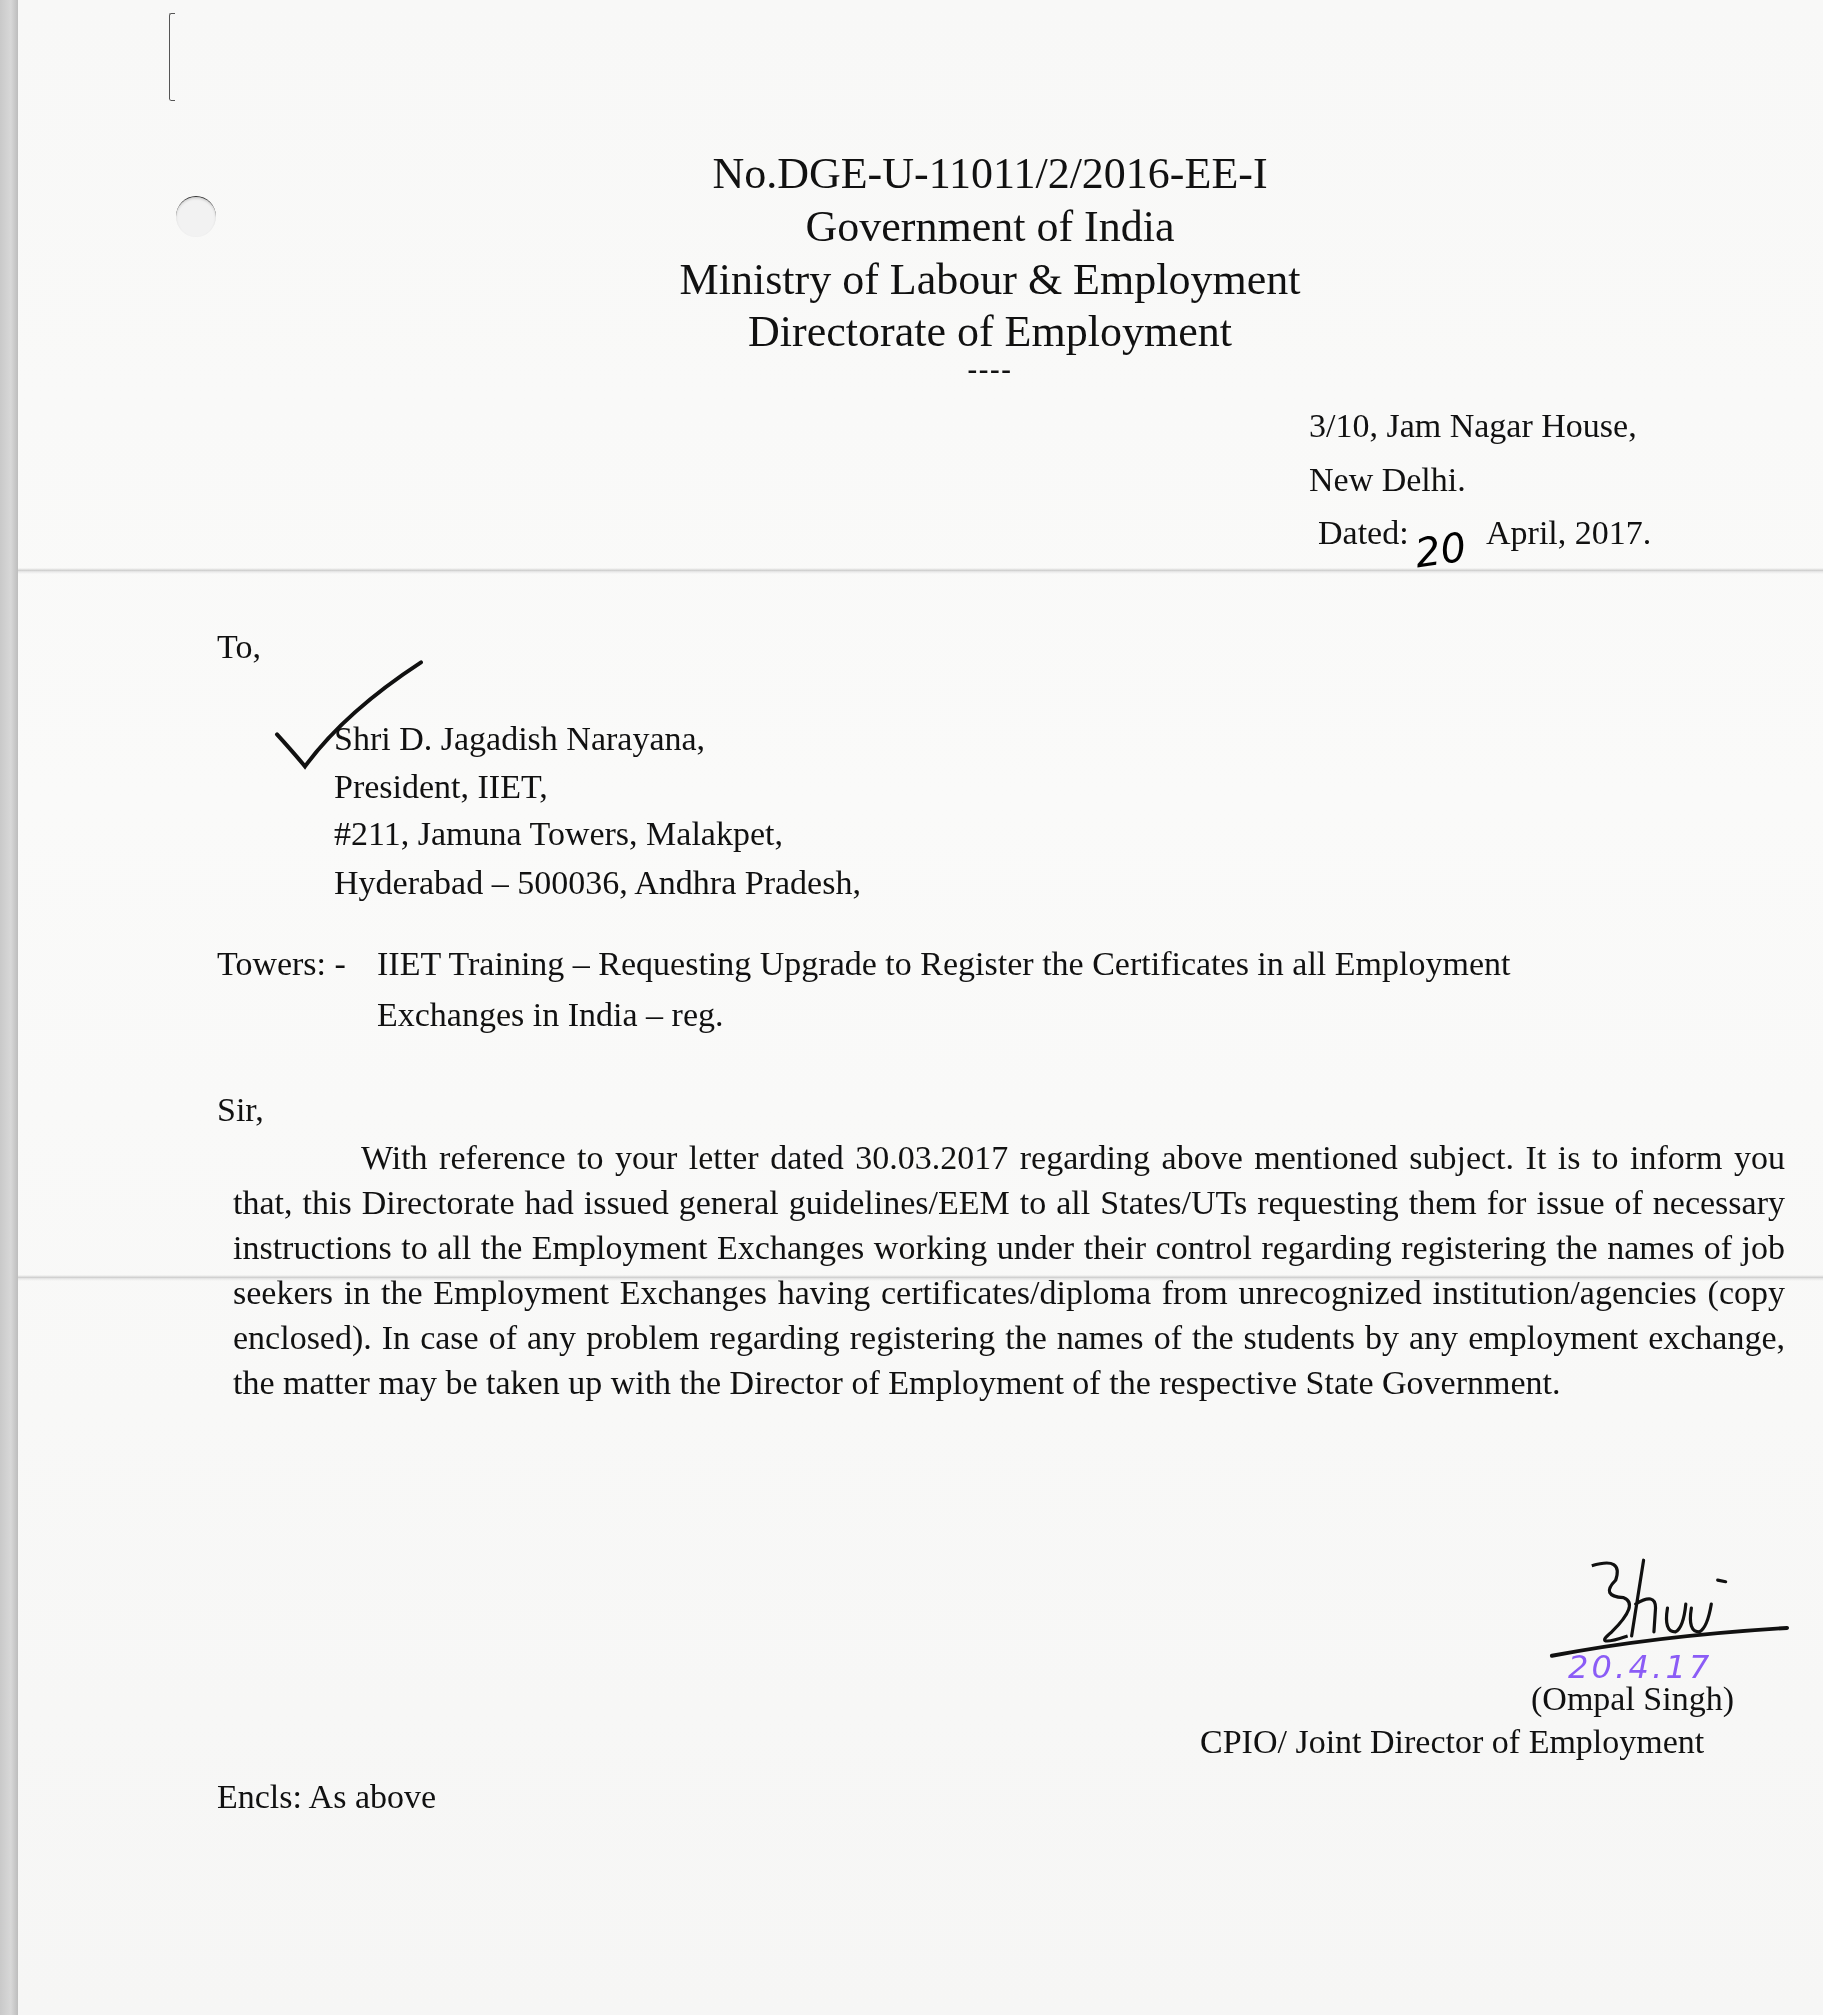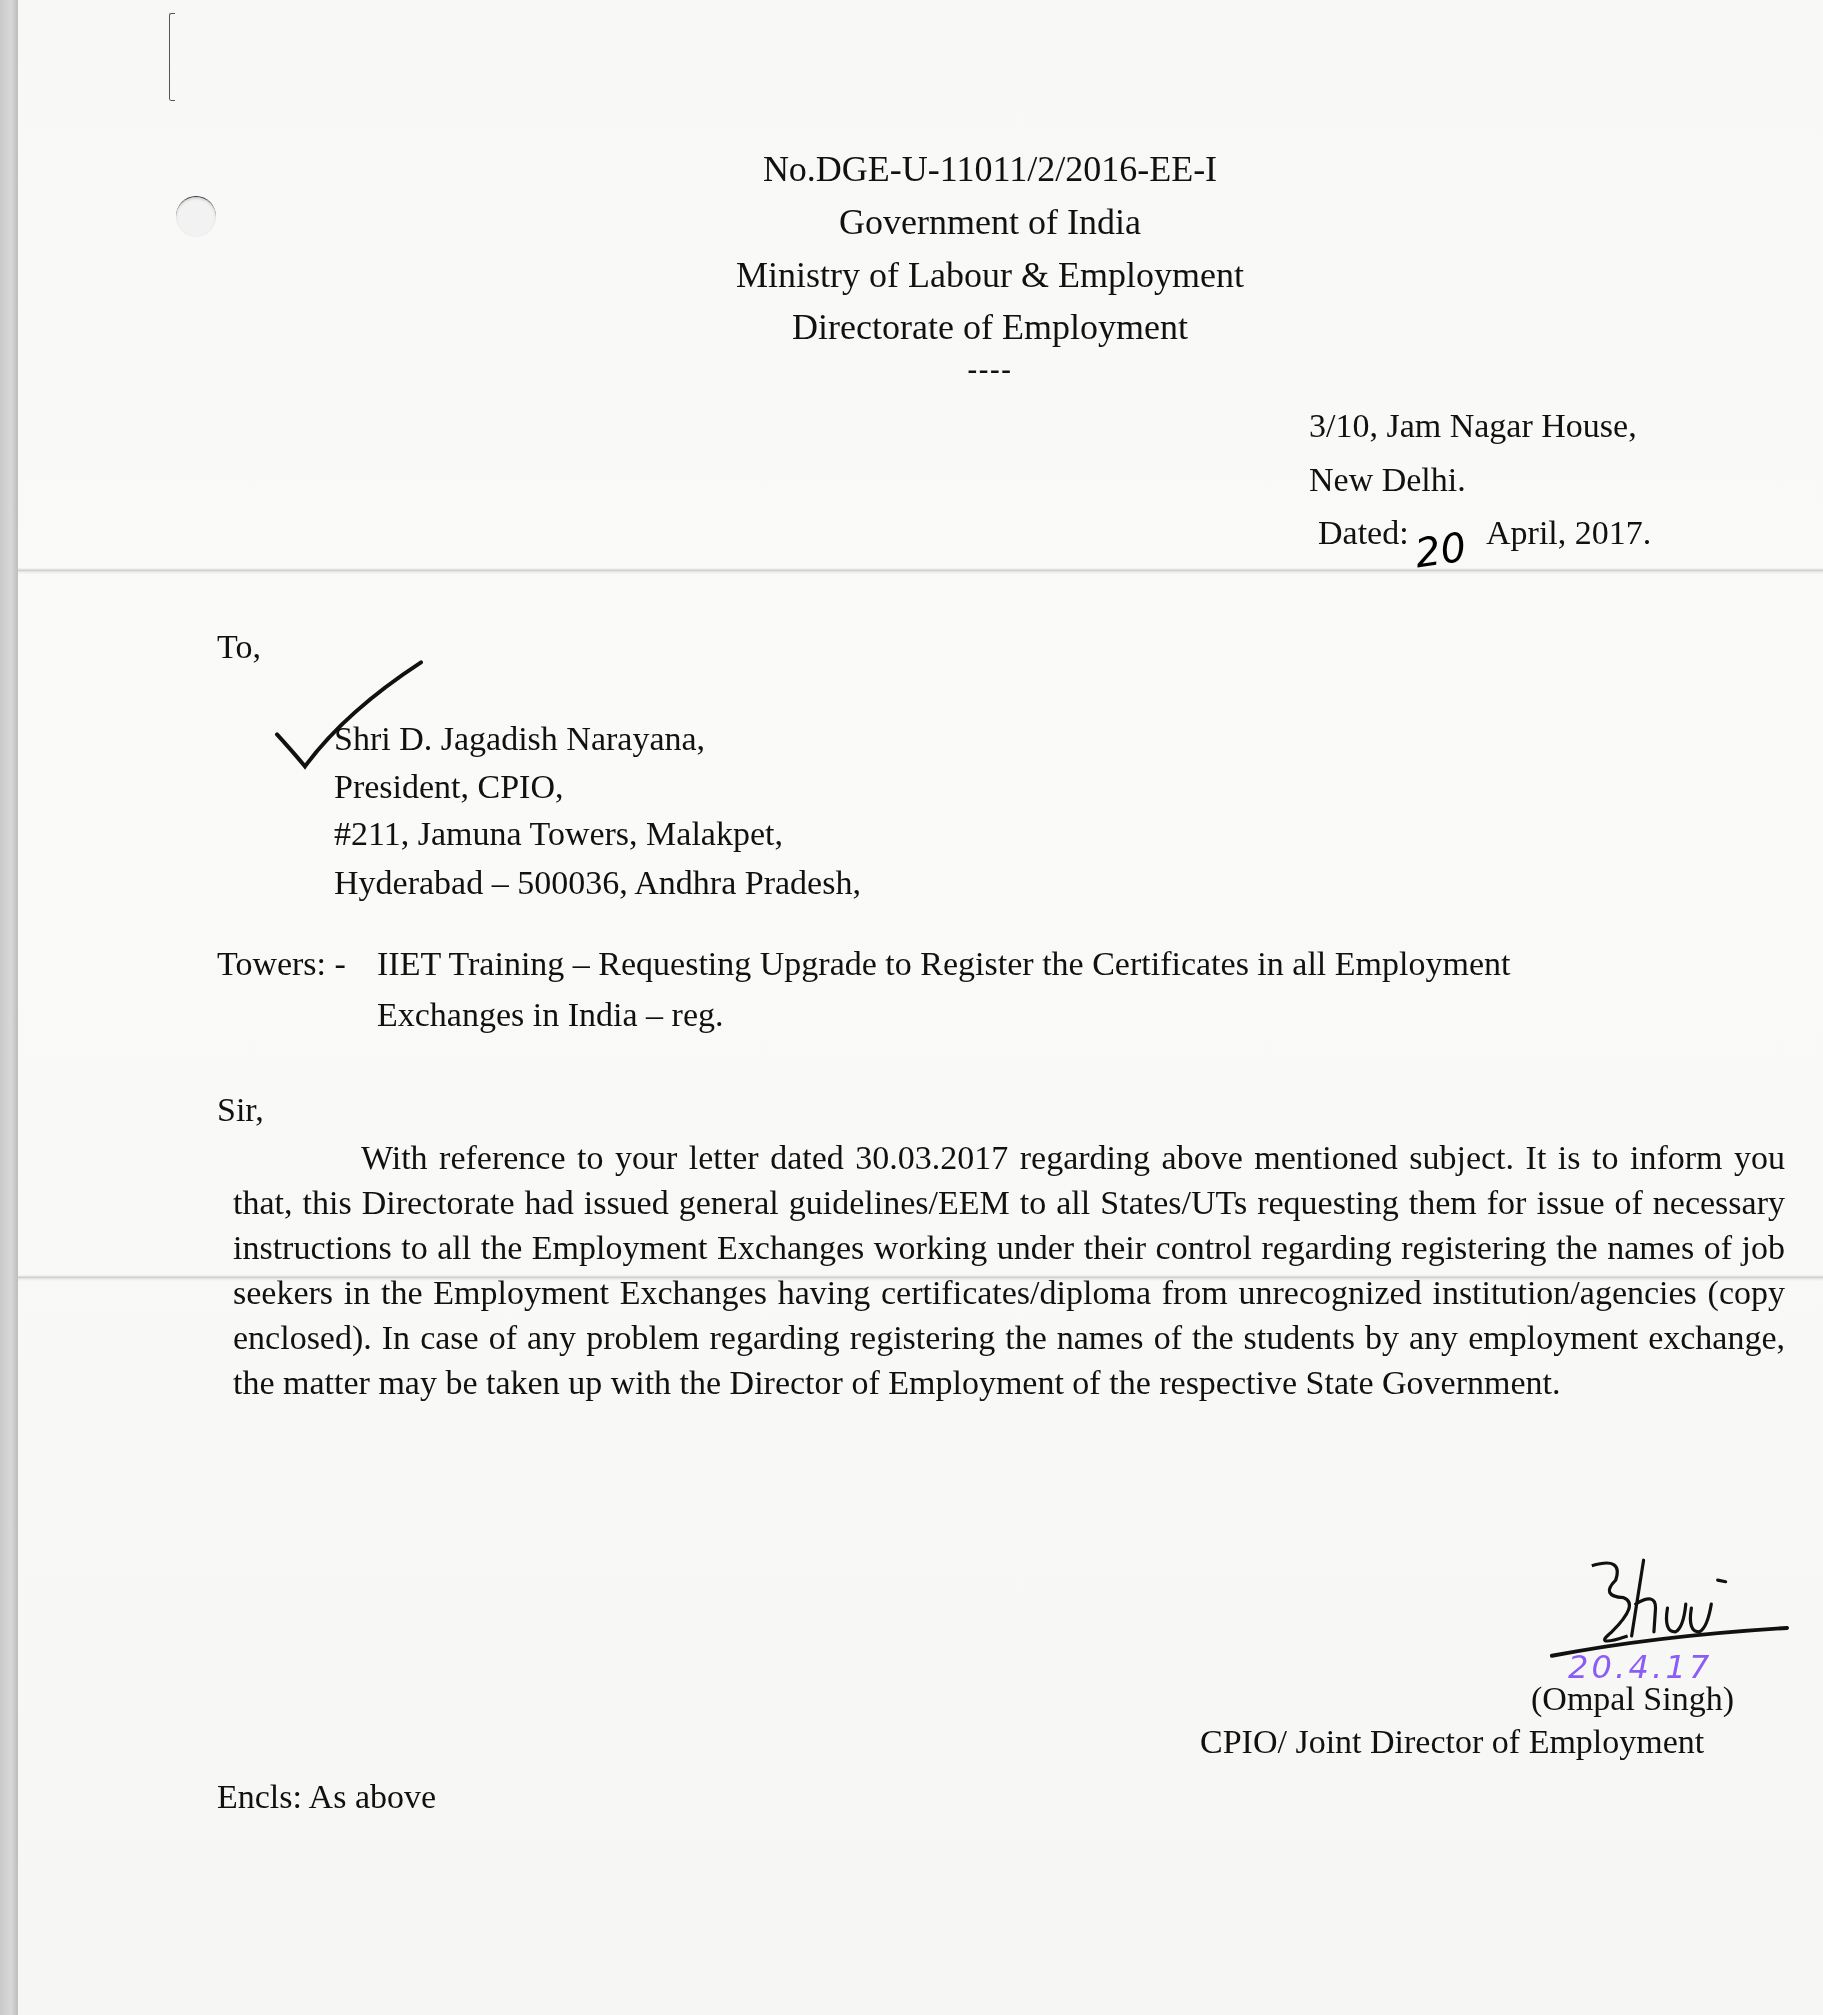--- a/index.html
+++ b/index.html
@@ -71,21 +71,21 @@
       white-space: nowrap;
       text-align: center;
     }
 
     
     .hdr {
       position: absolute;
       left: 559px;
       width: 862px;
       text-align: center;
-      font-size: 36px;
+      font-size: 44px;
       white-space: nowrap;
     }
     .hdr.ref { top: 148px; }
     .hdr.gov { top: 201px; }
     .hdr.min { top: 254px; }
     .hdr.dir { top: 306px; }
     .hdr.sep { top: 353px; font-weight: bold; letter-spacing: 1.6px; font-size: 29px; }
 
     .addr { left: 1309px; }
     .addr.l1 { top: 409px; }
@@ -182,21 +182,21 @@
 <div class="text addr l2">New Delhi.</div>
 <div class="text addr l3">Dated:</div>
 <div class="date-handwritten">20</div>
 <div class="text date-rest">April, 2017.</div>
 
 <div class="text to">To,</div>
 <svg class="checkmark" viewBox="0 0 200 150">
   <path d="M5 98 Q 25 120 40 138 Q 90 70 185 8" fill="none" stroke="#111" stroke-width="5" stroke-linecap="round"></path>
 </svg>
 <div class="text recipient r0">Shri D. Jagadish Narayana,</div>
-<div class="text recipient r1">President, CPIO,</div>
+<div class="text recipient r1">President, IIET,</div>
 <div class="text recipient r2">#211, Jamuna Towers, Malakpet,</div>
 <div class="text recipient r3">Hyderabad – 500036, Andhra Pradesh,</div>
 
 <div class="text subject-label">Towers: -</div>
 <div class="text subject-l1">IIET Training – Requesting Upgrade to Register the Certificates in all Employment</div>
 <div class="text subject-l2">Exchanges in India – reg.</div>
 
 <div class="text salutation">Sir,</div>
 <div class="body-para">With reference to your letter dated 30.03.2017 regarding above mentioned subject.  It is to inform you that, this Directorate had issued general guidelines/EEM to all States/UTs requesting them for issue of necessary instructions to all the Employment Exchanges working under their control regarding registering the names   of job seekers in the Employment Exchanges having certificates/diploma from unrecognized institution/agencies (copy  enclosed). In case of any problem regarding registering the names of the students by any employment exchange, the matter may be taken up with the Director of Employment of the respective State Government.</div>
 

